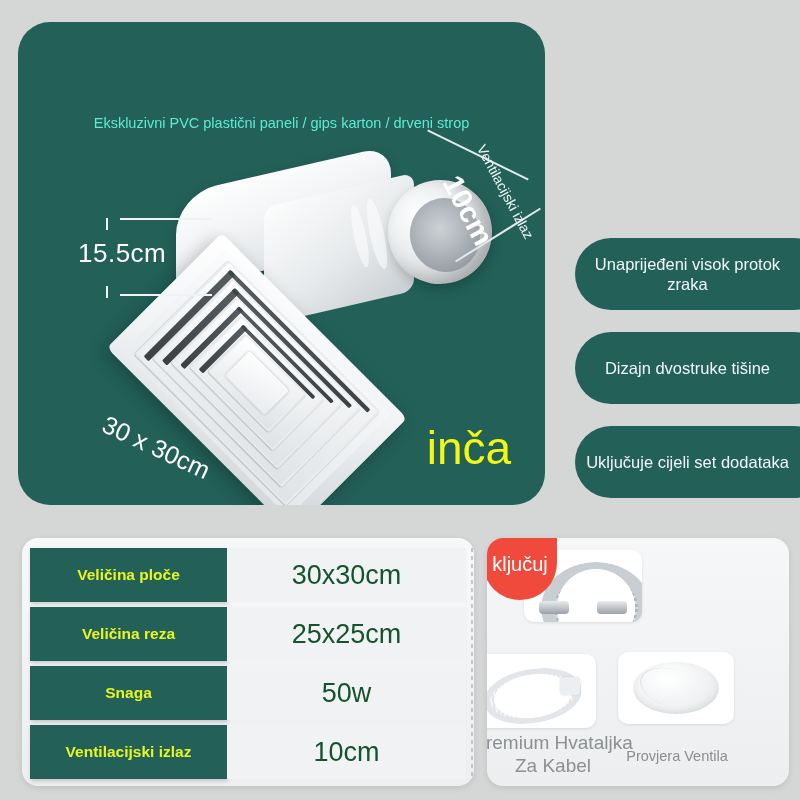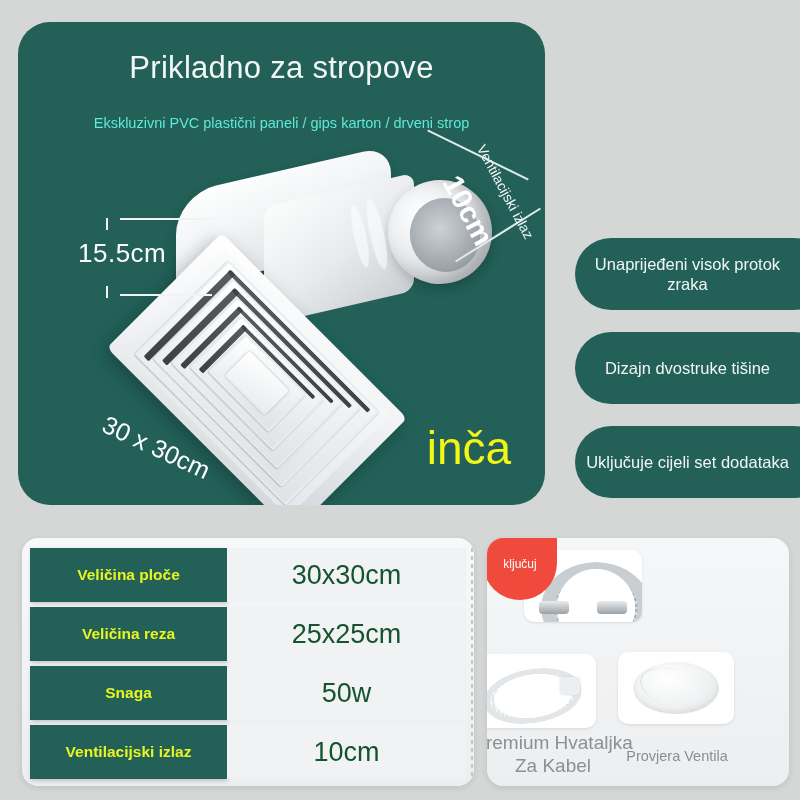--- a/index.html
+++ b/index.html
@@ -166,21 +166,21 @@
     position:absolute;left:487px;top:538px;width:302px;height:248px;
     background:linear-gradient(180deg,#f6f7f8 0%,#eceeef 100%);
     border-radius:16px;
     box-shadow:0 2px 6px rgba(0,0,0,.10);
     overflow:hidden;
   }
   .acc-badge{
     position:absolute;left:-4px;top:-10px;width:74px;height:72px;
     background:#ef4a3c;
     border-radius:6px 6px 40px 40px;
-    color:#ffffff;font-size:12px;
+    color:#ffffff;font-size:20px;
     display:flex;align-items:center;justify-content:center;
     overflow:hidden;z-index:3;
   }
   .thumb{
     position:absolute;background:#ffffff;border-radius:10px;
     box-shadow:0 1px 3px rgba(0,0,0,.10);
     display:flex;align-items:center;justify-content:center;overflow:hidden;
   }
   #th0{left:37px;top:12px;width:118px;height:72px;}
   #th1{left:-16px;top:116px;width:125px;height:74px;}
@@ -231,21 +231,20 @@
     border-left:1.5px solid #d9dcde;border-radius:50%;transform:rotate(18deg);
   }
 </style>
 </head>
 <body>
 
 <div id="stage">
 
   <div class="hero">
 
-    <div class="hero-title">Prikladno za stropove</div>
     <div class="hero-sub">Ekskluzivni PVC plastični paneli / gips karton / drveni strop</div>
 
     <div class="product">
 
       <div class="housing"></div>
       <div class="housing2"></div>
       <div class="duct"></div>
       <div class="duct-inner"></div>
       <div class="duct-rib" style="left:352px;top:176px;width:14px;height:72px;transform:rotate(-12deg);"></div>
       <div class="duct-rib" style="left:336px;top:182px;width:12px;height:64px;transform:rotate(-12deg);"></div>

